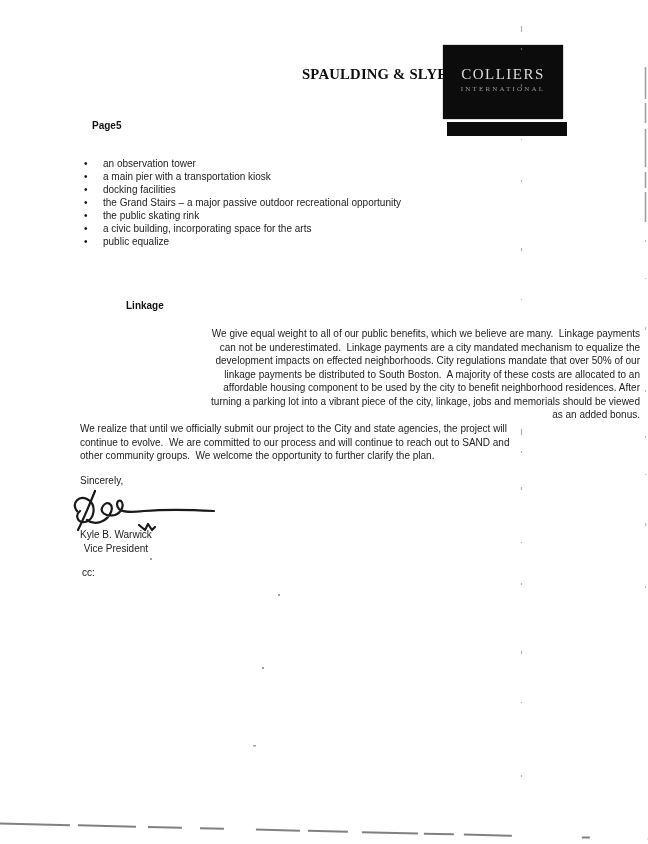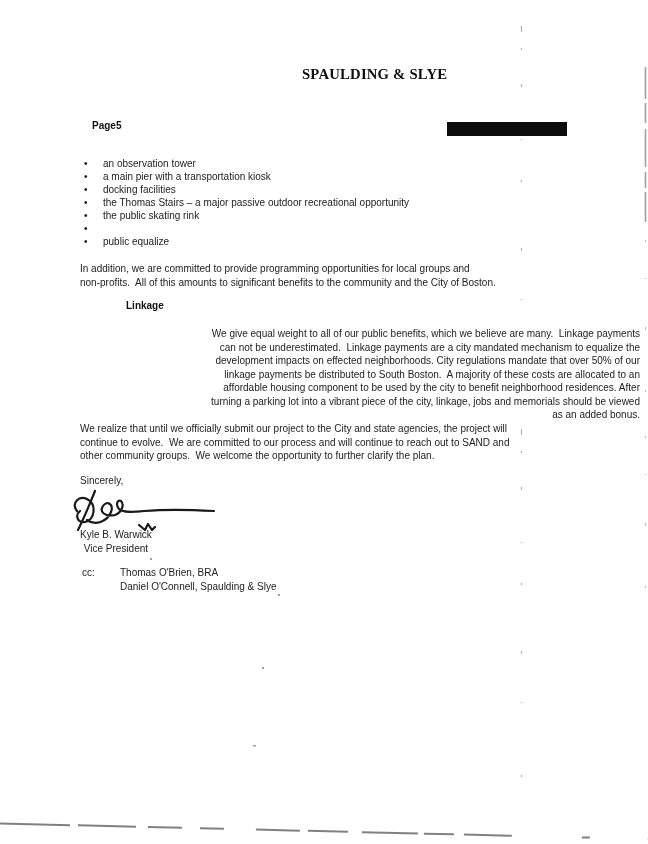--- a/index.html
+++ b/index.html
@@ -57,56 +57,59 @@
   .cc-entries{left:120px;top:566px;white-space:pre-wrap;line-height:13.8px;}
   .sig{left:68px;top:484px;}
   .artifacts{left:0;top:0;pointer-events:none;}
 </style>
 </head>
 <body>
 
 <div class="page">
 
   <div class="abs brand">SPAULDING &amp; SLYE</div>
+  <div class="abs logo-box">
+    <span class="logo-line1">COLLIERS</span>
+    <span class="logo-line2">INTERNATIONAL</span>
+  </div>
   <div class="abs logo-bar"></div>
 
   <div class="abs body-text bold page-label">Page5</div>
 
   <div class="abs bullets">
     <div class="bullet-row">
       <span class="bullet-mark">•</span>
       <span>an observation tower</span>
     </div>
     <div class="bullet-row">
       <span class="bullet-mark">•</span>
       <span>a main pier with a transportation kiosk</span>
     </div>
     <div class="bullet-row">
       <span class="bullet-mark">•</span>
       <span>docking facilities</span>
     </div>
     <div class="bullet-row">
       <span class="bullet-mark">•</span>
-      <span>the Thomas Stairs – a major passive outdoor recreational opportunity</span>
+      <span>the Grand Stairs – a major passive outdoor recreational opportunity</span>
     </div>
     <div class="bullet-row">
       <span class="bullet-mark">•</span>
       <span>the public skating rink</span>
     </div>
     <div class="bullet-row">
       <span class="bullet-mark">•</span>
+      <span>a civic building, incorporating space for the arts</span>
     </div>
     <div class="bullet-row">
       <span class="bullet-mark">•</span>
       <span>public equalize</span>
     </div>
   </div>
 
-  <div class="abs body-text para p1">In addition, we are committed to provide programming opportunities for local groups and
-non-profits.  All of this amounts to significant benefits to the community and the City of Boston.</div>
 
   <div class="abs body-text bold h-linkage">Linkage</div>
 
   <div class="abs body-text para p2">We give equal weight to all of our public benefits, which we believe are many.  Linkage payments
 can not be underestimated.  Linkage payments are a city mandated mechanism to equalize the
 development impacts on effected neighborhoods. City regulations mandate that over 50% of our
 linkage payments be distributed to South Boston.  A majority of these costs are allocated to an
 affordable housing component to be used by the city to benefit neighborhood residences. After
 turning a parking lot into a vibrant piece of the city, linkage, jobs and memorials should be viewed
 as an added bonus.</div>
@@ -123,22 +126,20 @@
       <path d="M9 27 C3 19, 11 11, 19 15 C29 20, 27 36, 17 38 C9 39, 7 31, 12 27"></path>
       <path d="M19 36 C27 42, 39 38, 43 28 C46 20, 39 16, 35 22 C31 28, 37 33, 47 31 C53 29, 57 21, 53 17 C50 15, 47 20, 51 25 C55 29, 66 28, 76 27 C100 25, 128 26, 146 27"></path>
       <path d="M71 41 L77 46 L80 40 L84 46 L87 43"></path>
     </g>
   </svg>
 
   <div class="abs body-text signer">Kyle B. Warwick
 Vice President</div>
 
   <div class="abs body-text cc-label">cc:</div>
-  <div class="abs body-text cc-entries">Thomas O'Brien, BRA
-Daniel O'Connell, Spaulding &amp; Slye</div>
 
   <svg class="abs artifacts" width="648" height="844" viewBox="0 0 648 844">
     <g stroke="#8a8a8a" fill="none">
       <line x1="521.5" y1="26" x2="521.5" y2="788" stroke-width="1.2" opacity="0.65" stroke-dasharray="6 16 2 34 3 52 1 40 2 66 3 48 1 72 2 55"></line>
       <line x1="645.5" y1="67" x2="645.5" y2="226" stroke-width="1.6" opacity="0.8" stroke-dasharray="32 4 20 6 38 5 16 4 30"></line>
       <line x1="645.5" y1="240" x2="645.5" y2="625" stroke-width="1.2" opacity="0.55" stroke-dasharray="2 36 1 48 3 60 2 44"></line>
     </g>
     <line x1="0" y1="823.5" x2="648" y2="839" stroke="#6b6b6b" stroke-width="2" opacity="0.85" stroke-dasharray="70 8 58 12 34 18 24 32 44 8 40 14 56 6 30 10 48"></line>
     <g fill="#777" opacity="0.7">
       <rect x="150" y="558" width="2" height="2"></rect>

